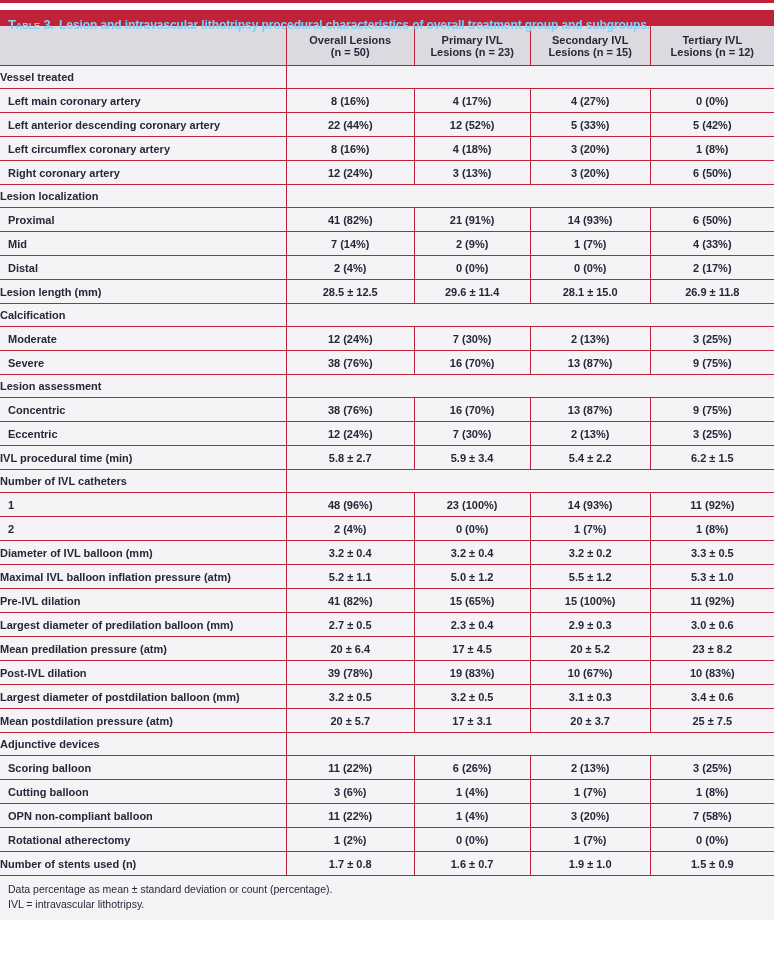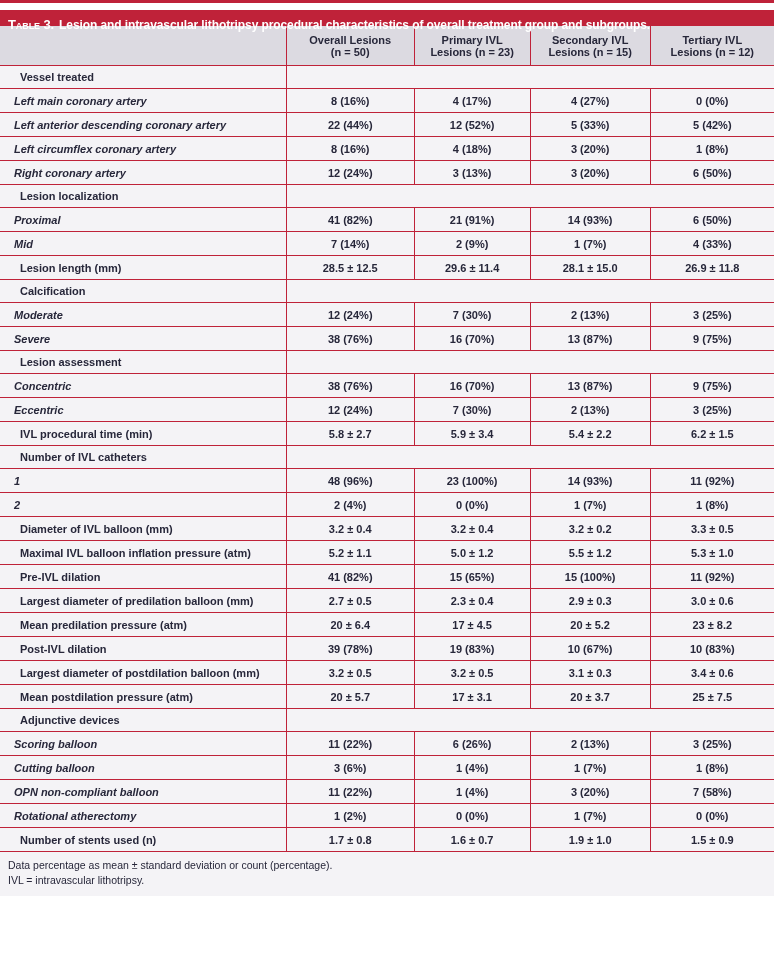--- a/index.html
+++ b/index.html
@@ -13,21 +13,21 @@
     width:774px;height:975px;
     background:#ffffff;
     font-family:"Liberation Sans",sans-serif;
     color:var(--text);
     overflow:hidden;
   }
   .top-rule{height:3px;background:var(--red);}
   .title-bar{
     margin-top:7px;
     background:var(--red);
-    color:#ffffff;
+    color:#7dd3fc;
     height:16px;line-height:30px;
     padding:0 8px;
     font-size:12px;font-weight:bold;
     letter-spacing:-0.1px;
     white-space:nowrap;
   }
   .title-prefix{font-variant:small-caps;margin-right:5px;font-size:13px;}
   table{width:100%;border-collapse:collapse;table-layout:fixed;border-radius:9px;}
   thead th{
     background:var(--header-bg);
@@ -41,22 +41,22 @@
   thead th.col-header{border-left:1.5px solid var(--red);}
   tbody td{
     background:var(--row-bg);
     border-bottom:1.5px solid var(--red);
     font-size:11px;
     vertical-align:middle;
     padding:0;
   }
   tr.data{height:24px;}
   tr.section{height:23px;}
-  td.label{font-weight:bold;text-align:left;padding-left:20px;padding-right:4px;}
-  td.label.indent{padding-left:14px;font-style:italic;}
+  td.label{font-weight:bold;text-align:left;padding-left:0;padding-right:4px;}
+  td.label.indent{padding-left:8px;}
   td.value{text-align:center;border-left:1.5px solid var(--red);font-weight:bold;}
   td.merged{border-left:1.5px solid var(--red);}
   .footnotes{
     background:var(--row-bg);
     min-height:44px;
     box-sizing:border-box;
     padding:6px 8px 4px;
     font-size:10.5px;
     line-height:1.4;
     color:var(--text);
@@ -145,20 +145,27 @@
         <td class="value">6 (50%)</td>
       </tr>
       <tr class="data">
         <td class="label indent">Mid</td>
         <td class="value">7 (14%)</td>
         <td class="value">2 (9%)</td>
         <td class="value">1 (7%)</td>
         <td class="value">4 (33%)</td>
       </tr>
       <tr class="data">
+        <td class="label indent">Distal</td>
+        <td class="value">2 (4%)</td>
+        <td class="value">0 (0%)</td>
+        <td class="value">0 (0%)</td>
+        <td class="value">2 (17%)</td>
+      </tr>
+      <tr class="data">
         <td class="label">Lesion length (mm)</td>
         <td class="value">28.5 ± 12.5</td>
         <td class="value">29.6 ± 11.4</td>
         <td class="value">28.1 ± 15.0</td>
         <td class="value">26.9 ± 11.8</td>
       </tr>
       <tr class="section">
         <td class="label">Calcification</td>
         <td colspan="4" class="merged"></td>
       </tr>

